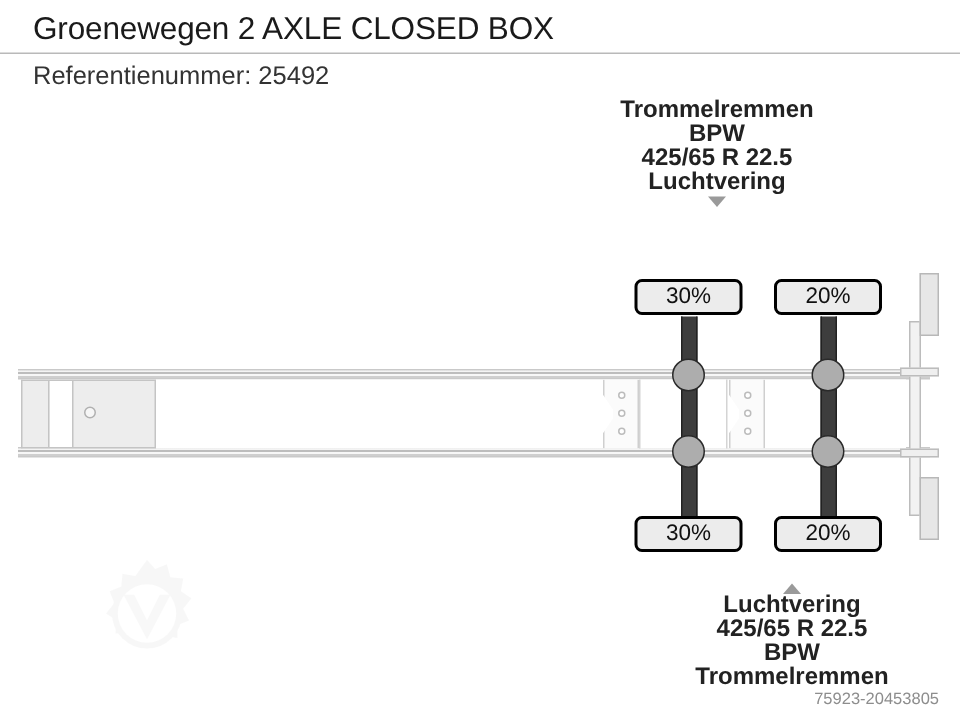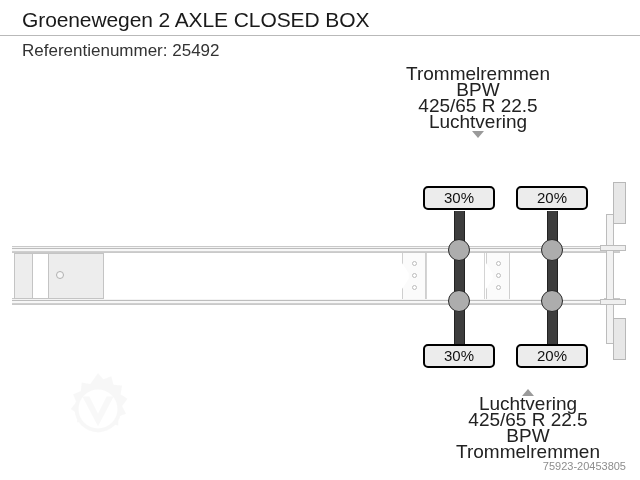--- a/index.html
+++ b/index.html
@@ -48,24 +48,25 @@
     top: 41px;
     font-size: 17px;
     color: #333333;
     white-space: nowrap;
   }
 
   
   .annotation {
     position: absolute;
     text-align: center;
-    font-size: 19px;
+    font-size: 16px;
     line-height: 16px;
     color: #222222;
     white-space: nowrap;
+    font-weight: bold;
   }
   #annotation-top {
     left: 378px;
     top: 66px;
     width: 200px;
   }
   #annotation-bottom {
     left: 428px;
     top: 388px;
     width: 200px;

